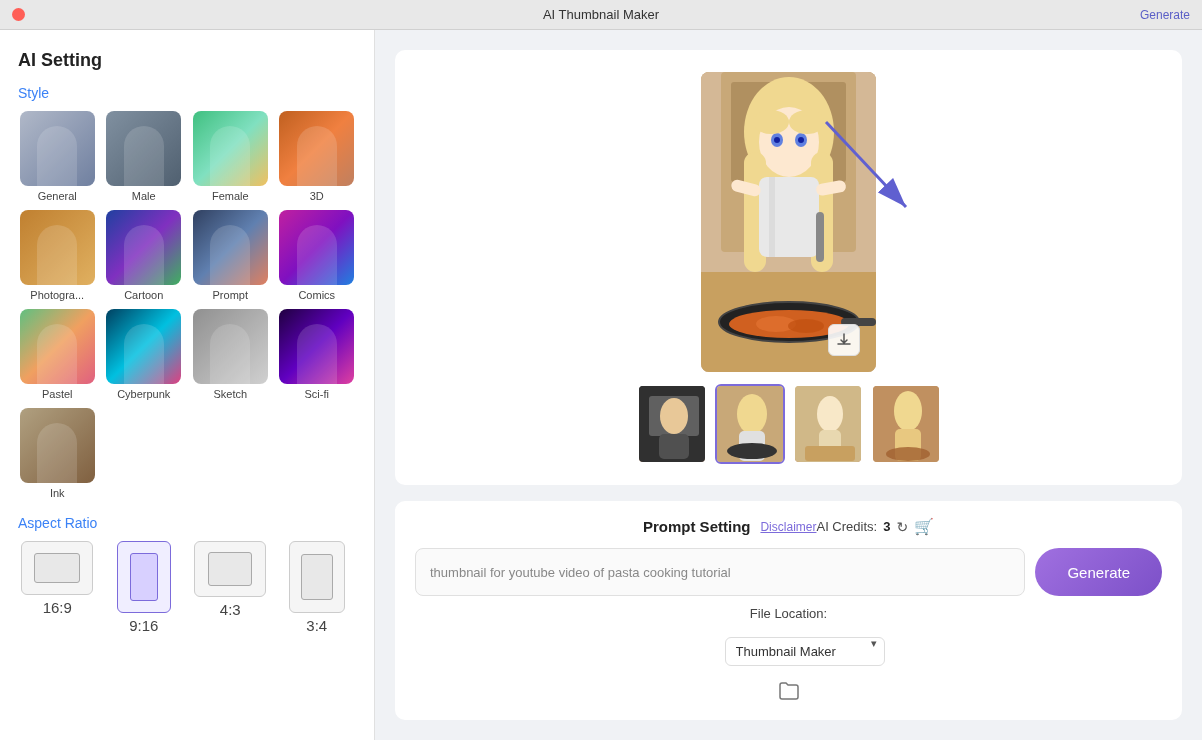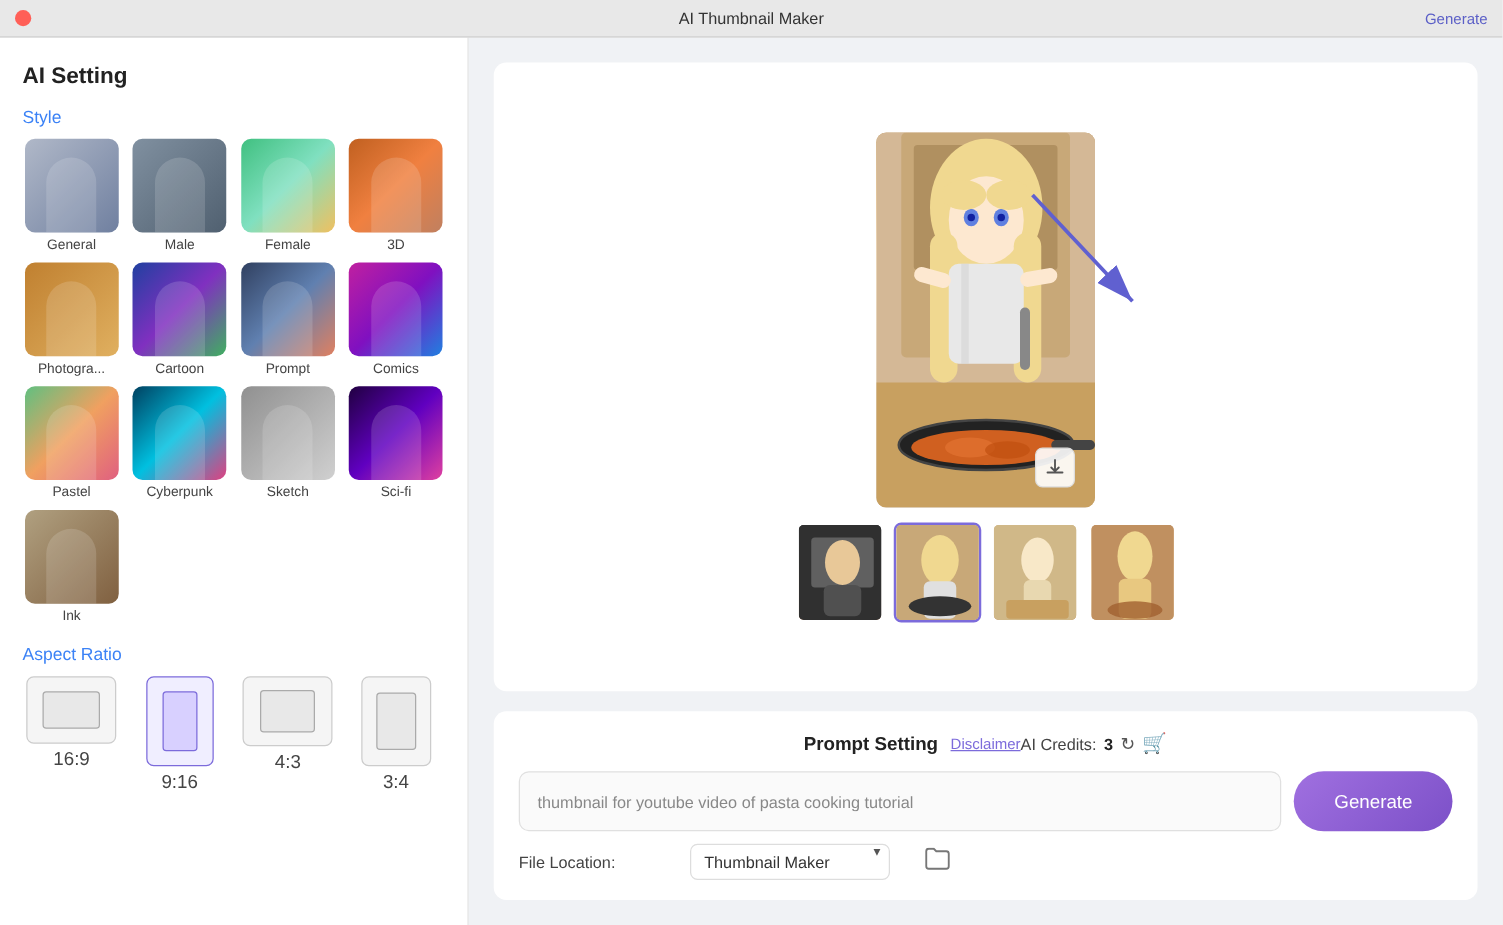--- a/index.html
+++ b/index.html
@@ -338,22 +338,23 @@
       font-weight: 400;
       cursor: pointer;
       white-space: nowrap;
       height: 48px;
       display: flex;
       align-items: center;
     }
     .file-location-row {
       display: flex;
       align-items: center;
-      gap: 28px;
+      gap: 16px;
       margin-top: 10px;
+      flex-direction: column;
     }
     .file-location-label {
       font-size: 13px;
       color: #444;
       font-weight: 500;
     }
     .file-location-select {
       border: 1px solid #ddd;
       border-radius: 6px;
       padding: 6px 28px 6px 10px;

